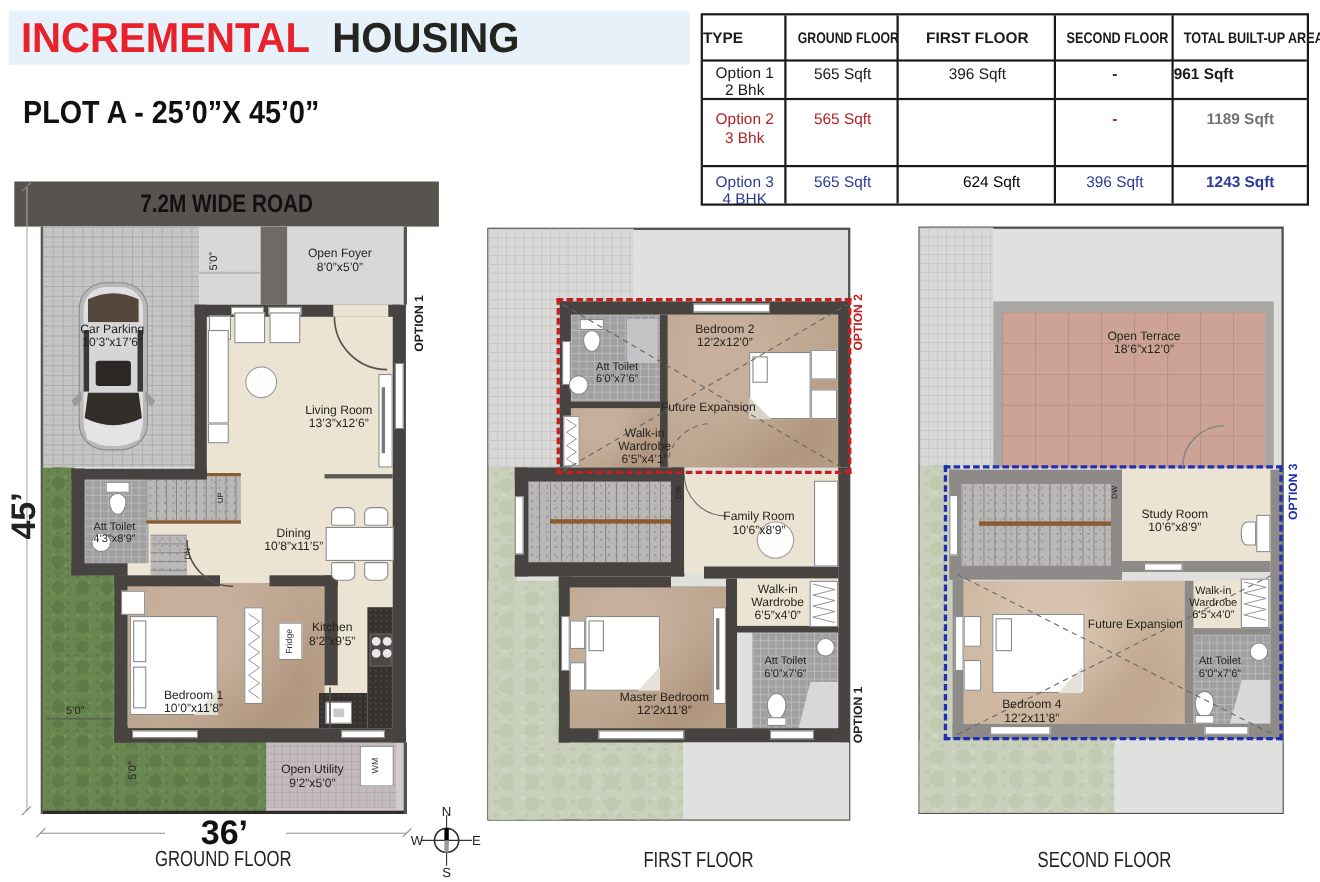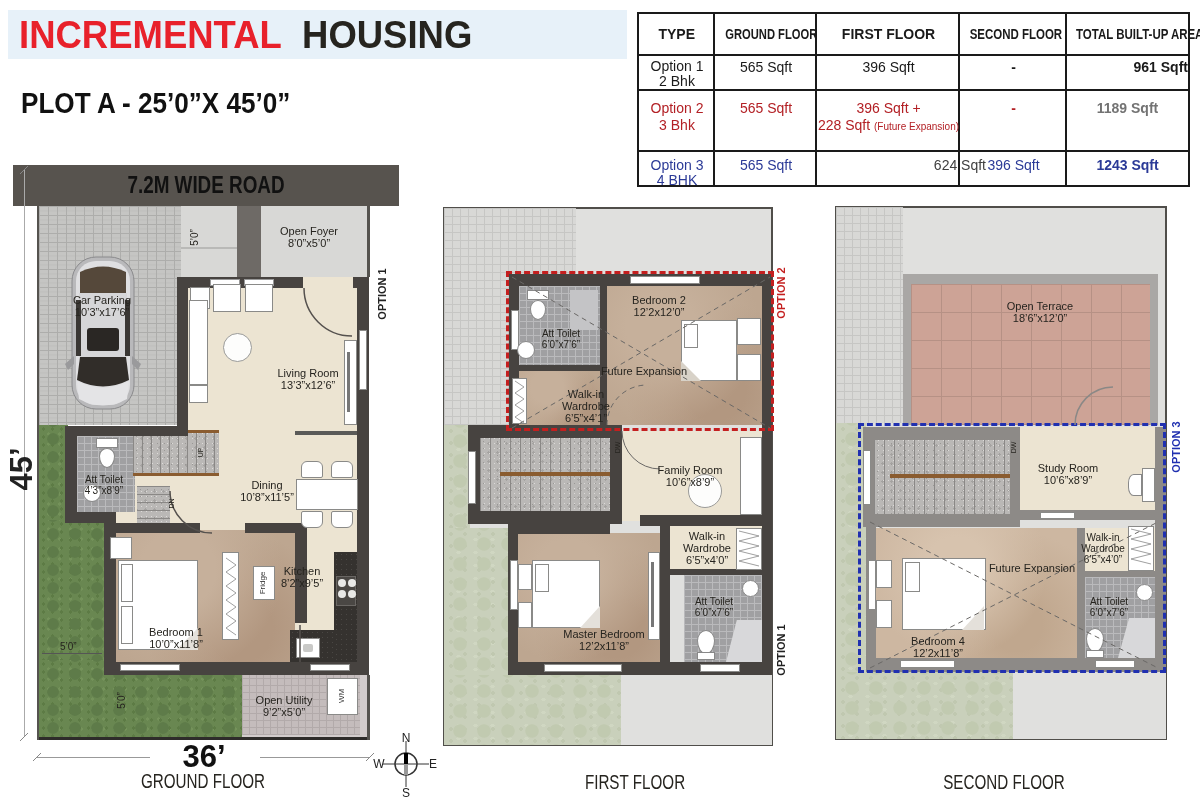--- a/index.html
+++ b/index.html
@@ -61,41 +61,40 @@
 
  <div class="abs" style="left:74px;top:0;width:2px;height:171px;background:#1a1a1a;"></div>
  <div class="abs" style="left:176px;top:0;width:2px;height:171px;background:#1a1a1a;"></div>
  <div class="abs" style="left:319px;top:0;width:2px;height:171px;background:#1a1a1a;"></div>
  <div class="abs" style="left:426px;top:0;width:2px;height:171px;background:#1a1a1a;"></div>
 
  <div class="abs" style="left:0;top:40px;width:549px;height:2px;background:#1a1a1a;"></div>
  <div class="abs" style="left:0;top:75px;width:549px;height:2px;background:#1a1a1a;"></div>
  <div class="abs" style="left:0;top:136px;width:549px;height:2px;background:#1a1a1a;"></div>
 
- <div class="abs" style="left:0;top:12px;width:56px;text-align:right;font-weight:bold;">TYPE</div>
+ <div class="abs" style="left:0;top:12px;width:56px;text-align:left;font-weight:bold;">TYPE</div>
  <div class="abs" style="left:76px;top:12px;width:102px;text-align:center;font-weight:bold;white-space:nowrap;transform:scaleX(0.8);transform-origin:center;">GROUND FLOOR</div>
  <div class="abs" style="left:178px;top:12px;width:143px;text-align:center;font-weight:bold;white-space:nowrap;">FIRST FLOOR</div>
  <div class="abs" style="left:321px;top:12px;width:107px;text-align:center;font-weight:bold;white-space:nowrap;transform:scaleX(0.82);transform-origin:center;">SECOND FLOOR</div>
  <div class="abs" style="left:426px;top:12px;width:123px;text-align:center;font-weight:bold;transform:scaleX(0.82);transform-origin:center;white-space:nowrap;">TOTAL BUILT-UP AREA</div>
 
  <div class="abs" style="left:0;top:45px;width:76px;text-align:center;line-height:15px;">Option 1<br>2 Bhk</div>
  <div class="abs" style="left:76px;top:45px;width:102px;text-align:center;">565 Sqft</div>
  <div class="abs" style="left:178px;top:45px;width:143px;text-align:center;">396 Sqft</div>
  <div class="abs" style="left:321px;top:45px;width:107px;text-align:center;font-weight:bold;">-</div>
- <div class="abs" style="left:428px;top:45px;width:121px;text-align:right;font-weight:bold;">961 Sqft</div>
+ <div class="abs" style="left:428px;top:45px;width:121px;text-align:left;font-weight:bold;">961 Sqft</div>
 
  <div class="abs" style="left:0;top:86px;width:76px;text-align:center;line-height:17px;color:#b32025;">Option 2<br>3 Bhk</div>
  <div class="abs" style="left:76px;top:86px;width:102px;text-align:center;color:#b32025;">565 Sqft</div>
- <div class="abs" style="left:178px;top:86px;width:143px;text-align:center;line-height:17px;color:#b32025;">396 Sqft +<br>228 Sqft <span style="font-size:10px;">(Future Expansion)</span></div>
  <div class="abs" style="left:321px;top:86px;width:107px;text-align:center;font-weight:bold;color:#b32025;">-</div>
  <div class="abs" style="left:428px;top:86px;width:121px;text-align:center;font-weight:bold;color:#737373;">1189 Sqft</div>
 
  <div class="abs" style="left:0;top:144px;width:76px;text-align:center;line-height:15px;color:#2b3a97;">Option 3<br>4 BHK</div>
  <div class="abs" style="left:76px;top:143px;width:102px;text-align:center;color:#2b3a97;">565 Sqft</div>
- <div class="abs" style="left:178px;top:143px;width:169px;text-align:right;color:#404040;">624 Sqft</div>
+ <div class="abs" style="left:178px;top:143px;width:169px;text-align:center;color:#000000;">624 Sqft</div>
  <div class="abs" style="left:321px;top:143px;width:107px;text-align:center;color:#2b3a97;">396 Sqft</div>
  <div class="abs" style="left:428px;top:143px;width:121px;text-align:center;font-weight:bold;color:#2b3a97;">1243 Sqft</div>
 </div>
 
 <div class="abs" style="left:13px;top:165px;width:386px;height:41px;background:#57534e;"></div>
 <div class="abs" style="left:13px;top:165px;width:386px;height:41px;text-align:center;line-height:41px;font-size:23px;font-weight:bold;color:#111;transform:scaleX(0.82);">7.2M WIDE ROAD</div>
 
 <div class="abs brick" style="left:39px;top:206px;width:142px;height:219px;"></div>
 <div class="abs" style="left:181px;top:206px;width:186px;height:71px;background:#d8d8d6;"></div>
 <div class="abs" style="left:237px;top:206px;width:24px;height:71px;background:#6e6a66;"></div>

